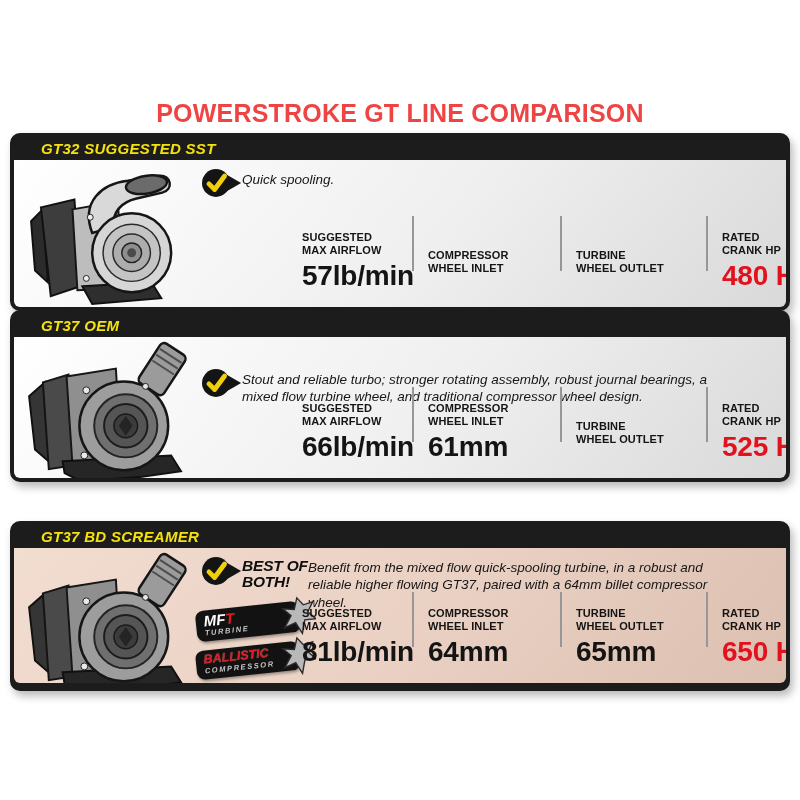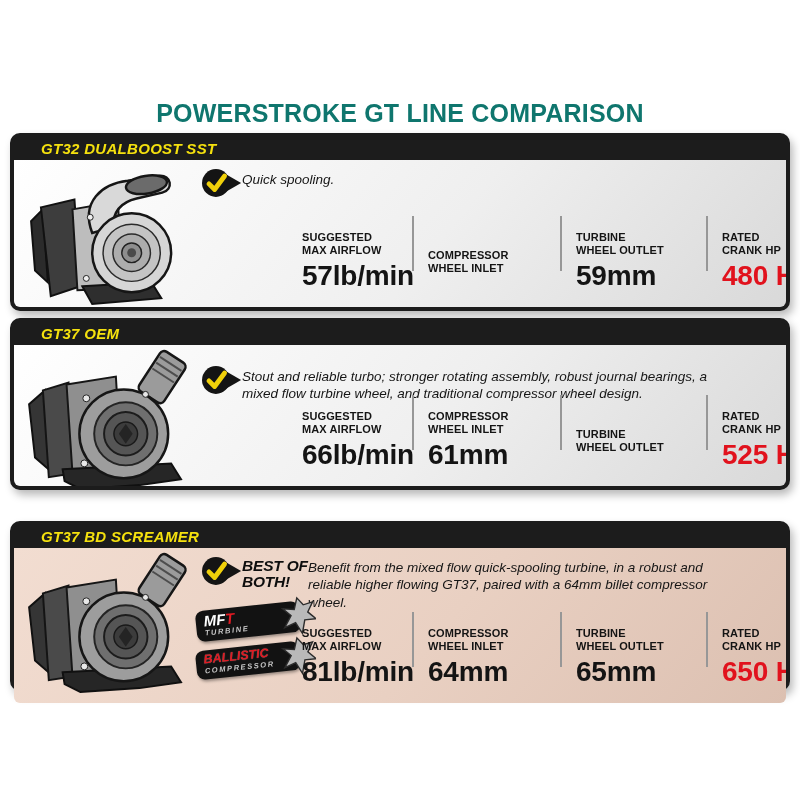--- a/index.html
+++ b/index.html
@@ -4,42 +4,42 @@
 <style>
   html,body{margin:0;padding:0;}
   body{
     width:800px;height:800px;background:#ffffff;overflow:hidden;
     font-family:"Liberation Sans",sans-serif;color:#111;
     position:relative;
   }
   .page{position:relative;width:800px;height:800px;}
   .main-title{
     position:absolute;top:99px;left:0;width:100%;
-    text-align:center;font-size:25px;font-weight:700;letter-spacing:.2px;color:#0f766e;
+    text-align:center;font-size:25px;font-weight:700;letter-spacing:.2px;color:#ef4444;
   }
   .card{
     position:absolute;left:10px;width:772px;
     border:4px solid #1c1c1c;border-radius:10px;
     box-shadow:3px 5px 8px rgba(0,0,0,.28);
     background:#1c1c1c;
   }
   .card-1{top:133px;height:170px;}
-  .card-2{top:318px;height:164px;}
+  .card-2{top:310px;height:164px;}
   .card-3{top:521px;height:162px;}
   .card-header{
     height:23px;line-height:23px;background:#1c1c1c;color:#f5e10e;
     font-weight:700;font-style:italic;font-size:15px;letter-spacing:.3px;
     padding-left:27px;border-radius:5px 5px 0 0;
   }
   .card-body{
     position:relative;border-radius:0 0 6px 6px;overflow:hidden;
   }
   .card-1 .card-body{height:147px;background:linear-gradient(130deg,#ffffff 0%,#efefef 55%,#d9d9d9 100%);}
   .card-2 .card-body{height:141px;background:linear-gradient(130deg,#ffffff 0%,#efefef 55%,#d9d9d9 100%);}
-  .card-3 .card-body{height:155px;background:linear-gradient(130deg,#f2ddd1 0%,#e9d0c2 55%,#dcc0b1 100%);}
+  .card-3 .card-body{height:135px;background:linear-gradient(130deg,#f2ddd1 0%,#e9d0c2 55%,#dcc0b1 100%);}
   .turbo{position:absolute;left:6px;top:2px;width:176px;height:146px;}
   .content{margin-left:188px;padding:6px 12px 0 0;}
   .bullet{display:flex;align-items:flex-start;margin-bottom:5px;}
   .bullet-icon{flex:0 0 40px;margin-top:1px;}
   .bullet-text{
     font-style:italic;font-size:13.5px;line-height:1.28;color:#161616;max-width:470px;padding-top:5px;
   }
   .callout{
     font-style:italic;font-weight:700;font-size:15.5px;line-height:1.05;
     color:#0e0e0e;padding-top:4px;flex:0 0 66px;letter-spacing:-.2px;
@@ -119,21 +119,21 @@
       <path d="M18 2 L24 10 L34 8 L28 18 L36 26 L24 26 L20 40 L14 28 L2 32 L10 20 L2 12 L14 14 Z" fill="#b9b9b9" stroke="#2c2c2c" stroke-width="1.5"></path>
     </symbol>
   </defs>
 </svg>
 
 <div class="page">
 
   <div class="main-title">POWERSTROKE GT LINE COMPARISON</div>
 
   <div class="card card-1">
-    <div class="card-header">GT32 DUALBOOST SST</div>
+    <div class="card-header">GT32 SUGGESTED SST</div>
     <div class="card-body">
       <svg class="turbo">
           <use href="#turbo-gt32"></use>
         </svg>
       <div class="content">
         <div class="bullet">
           <svg class="bullet-icon" width="40" height="32" viewBox="0 0 46 36">
               <use href="#icon-check"></use>
             </svg>
           <div class="bullet-text">Quick spooling.</div>
@@ -144,39 +144,38 @@
           <div class="stat-label"><span>SUGGESTED</span><br><span>MAX AIRFLOW</span></div>
           <div class="stat-value">57lb/min</div>
         </div>
         <div class="vdiv"></div>
         <div class="stat w2">
           <div class="stat-label"><span>COMPRESSOR</span><br><span>WHEEL INLET</span></div>
         </div>
         <div class="vdiv"></div>
         <div class="stat w3">
           <div class="stat-label"><span>TURBINE</span><br><span>WHEEL OUTLET</span></div>
-          <div class="stat-value">59mm</div>
         </div>
         <div class="vdiv"></div>
         <div class="stat w4">
           <div class="stat-label"><span>RATED</span><br><span>CRANK HP</span></div>
           <div class="stat-value red">480 HP</div>
         </div>
       </div>
     </div>
   </div>
 
   <div class="card card-2">
     <div class="card-header">GT37 OEM</div>
     <div class="card-body">
       <svg class="turbo">
           <use href="#turbo-gt37"></use>
         </svg>
       <div class="content">
-        <div class="bullet" style="margin-top:12px">
+        <div class="bullet" style="margin-top:23px">
           <svg class="bullet-icon" width="40" height="32" viewBox="0 0 46 36">
               <use href="#icon-check"></use>
             </svg>
           <div class="bullet-text">Stout and reliable turbo; stronger rotating assembly, robust journal bearings, a mixed flow turbine wheel, and traditional compressor wheel design.</div>
         </div>
       </div>
       <div class="stats">
         <div class="stat w1">
           <div class="stat-label"><span>SUGGESTED</span><br><span>MAX AIRFLOW</span></div>
           <div class="stat-value">66lb/min</div>

